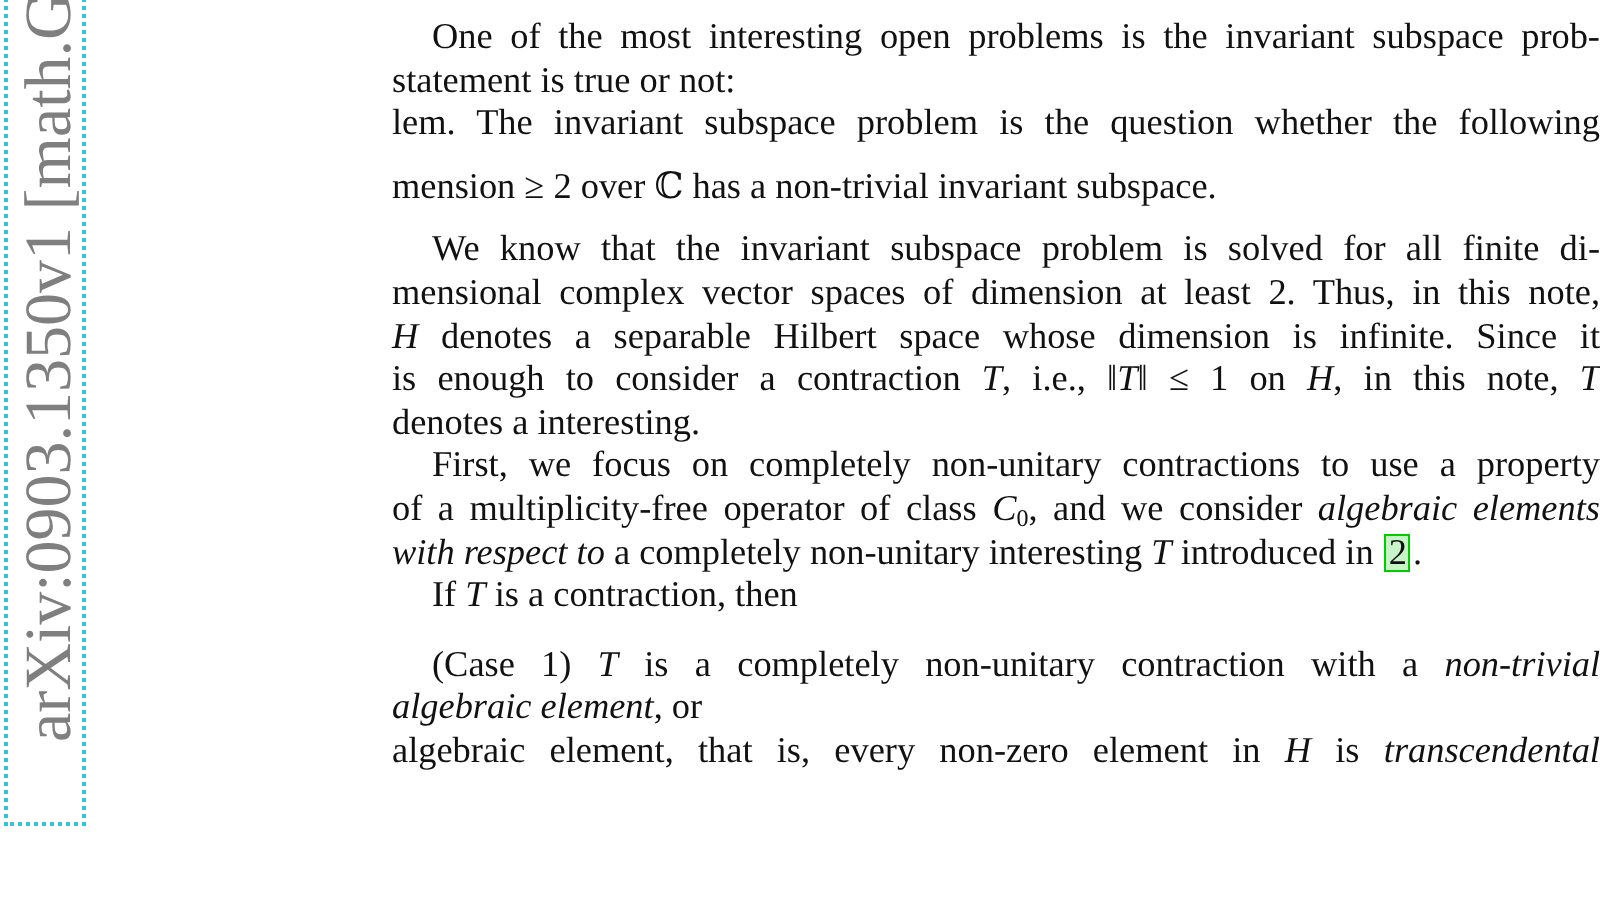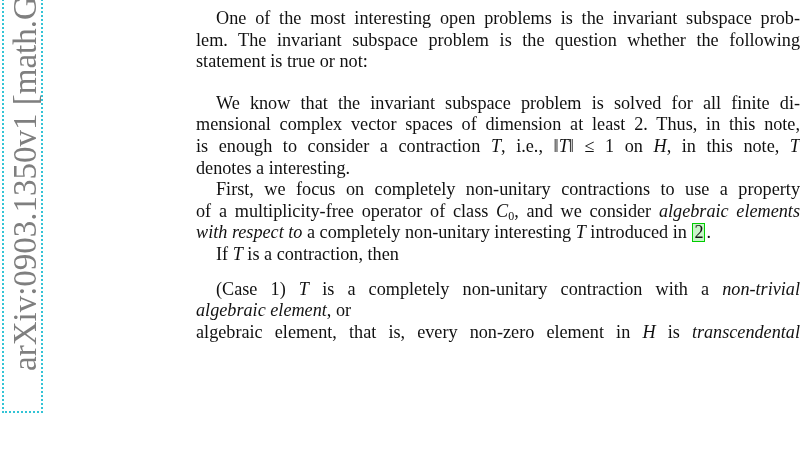--- a/index.html
+++ b/index.html
@@ -90,34 +90,36 @@
 <div class="arxiv-stamp">
   <div class="stamp-inner">
     <div class="stamp-rot">arXiv:0903.1350v1  [math.GM</div>
   </div>
 </div>
 
 <div class="page">
 
   <div>
     <span class="line indent">One of the most interesting open problems is the invariant subspace prob-</span>
+    <span class="line last">statement is true or not:</span>
     <span class="line">lem. The invariant subspace problem is the question whether the following</span>
-    <span class="line last">statement is true or not:</span>
   </div>
 
   <div class="gap"></div>
 
   <div class="statement">
+    <span class="line last">mension ≥ 2 over ℂ has a non-trivial invariant subspace.</span>
   </div>
 
   <div class="gap"></div>
 
   <div>
     <span class="line indent">We know that the invariant subspace problem is solved for all finite di-</span>
     <span class="line">mensional complex vector spaces of dimension at least 2. Thus, in this note,</span>
+    <span class="line"><span class="math">H</span><span> denotes a separable Hilbert space whose dimension is infinite. Since it</span></span>
     <span class="line"><span>is enough to consider a contraction </span><span class="math">T</span><span>, i.e., ‖</span><span class="math">T</span><span>‖ ≤ 1 on </span><span class="math">H</span><span>, in this note, </span><span class="math">T</span></span>
     <span class="line last">denotes a interesting.</span>
   </div>
 
   <div>
     <span class="line indent">First, we focus on completely non-unitary contractions to use a property</span>
     <span class="line"><span>of a multiplicity-free operator of class </span><span class="math">C</span><sub>0</sub><span>, and we consider </span><span class="it">algebraic elements</span></span>
     <span class="line last"><span class="it">with respect to</span><span> a completely non-unitary interesting </span><span class="math">T</span><span> introduced in </span><span class="cite">2</span><span>.</span></span>
   </div>
 

